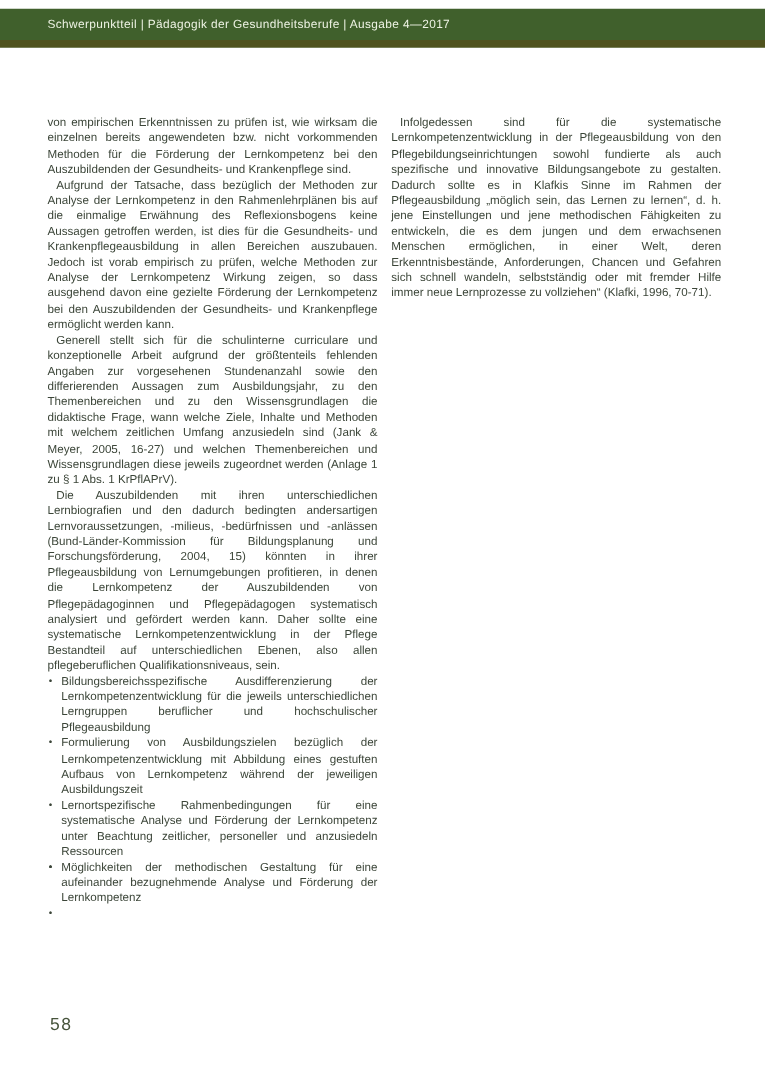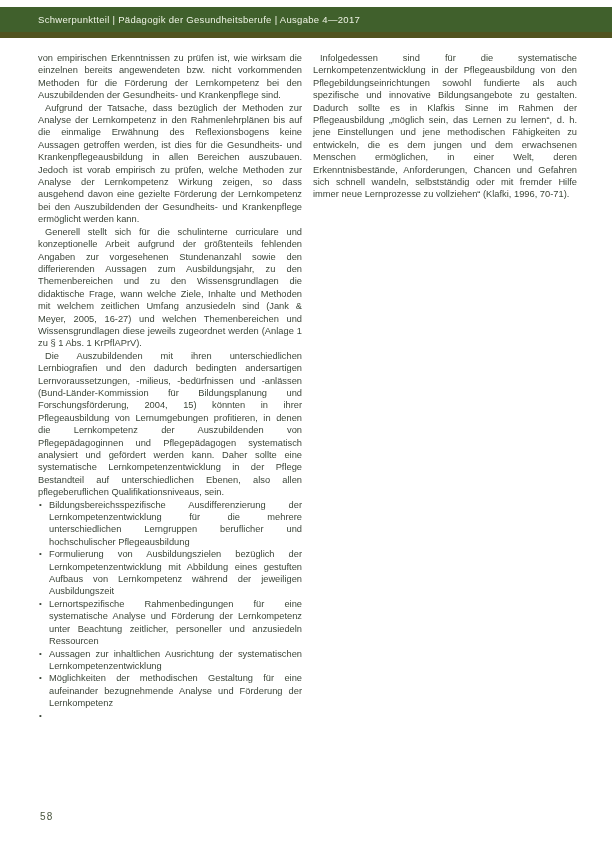--- a/index.html
+++ b/index.html
@@ -47,20 +47,21 @@
     display: flex;
     gap: 11px;
   }
   .col {
     width: 264px;
     flex: 0 0 264px;
     text-align: justify;
     font-size: 9.3px;
     line-height: 12.4px;
     hyphens: auto;
+    margin-top: 40px;
     -webkit-hyphens: auto;
   }
   .para {
     margin: 0;
   }
   .para.indent {
     text-indent: 7px;
   }
   .para.gap-top {
     margin-top: 12.4px;
@@ -83,21 +84,21 @@
     position: absolute;
     top: 811px;
     left: 0;
     width: 524px;
     box-sizing: border-box;
     padding-left: 40px;
     padding-right: 27px;
     display: flex;
     justify-content: space-between;
     align-items: baseline;
-    font-size: 10px;
+    font-size: 14px;
     letter-spacing: 1.3px;
     color: #47543c;
     white-space: nowrap;
   }
   .footer .sep {
     display: inline-block;
     margin: 0 9px;
   }
 </style>
 </head>
@@ -113,33 +114,32 @@
 
     <div class="col">
       <p class="para">von empirischen Erkenntnissen zu prüfen ist, wie wirksam die einzelnen bereits angewendeten bzw. nicht vorkommenden Methoden für die Förderung der Lernkompetenz bei den Auszubildenden der Gesundheits- und Krankenpflege sind.</p>
       <p class="para indent">Aufgrund der Tatsache, dass bezüglich der Methoden zur Analyse der Lernkompetenz in den Rahmenlehrplänen bis auf die einmalige Erwähnung des Reflexionsbogens keine Aussagen getroffen werden, ist dies für die Gesundheits- und Krankenpflegeausbildung in allen Bereichen auszubauen. Jedoch ist vorab empirisch zu prüfen, welche Methoden zur Analyse der Lernkompetenz Wirkung zeigen, so dass ausgehend davon eine gezielte Förderung der Lernkompetenz bei den Auszubildenden der Gesundheits- und Krankenpflege ermöglicht werden kann.</p>
       <p class="para indent">Generell stellt sich für die schulinterne curriculare und konzeptionelle Arbeit aufgrund der größtenteils fehlenden Angaben zur vorgesehenen Stundenanzahl sowie den differierenden Aussagen zum Ausbildungsjahr, zu den Themenbereichen und zu den Wissensgrundlagen die didaktische Frage, wann welche Ziele, Inhalte und Methoden mit welchem zeitlichen Umfang anzusiedeln sind (Jank &amp; Meyer, 2005, 16-27) und welchen Themenbereichen und Wissensgrundlagen diese jeweils zugeordnet werden (Anlage 1 zu § 1 Abs. 1 KrPflAPrV).</p>
       <p class="para indent">Die Auszubildenden mit ihren unterschiedlichen Lernbiografien und den dadurch bedingten andersartigen Lernvoraussetzungen, -milieus, -bedürfnissen und -anlässen (Bund-Länder-Kommission für Bildungsplanung und Forschungsförderung, 2004, 15) könnten in ihrer Pflegeausbildung von Lernumgebungen profitieren, in denen die Lernkompetenz der Auszubildenden von Pflegepädagoginnen und Pflegepädagogen systematisch analysiert und gefördert werden kann. Daher sollte eine systematische Lernkompetenzentwicklung in der Pflege Bestandteil auf unterschiedlichen Ebenen, also allen pflegeberuflichen Qualifikationsniveaus, sein.</p>
 
       <div class="bullets">
         <div class="bullet">
           <span class="marker">•</span>
-          <span>Bildungsbereichsspezifische Ausdifferenzierung der Lernkompetenzentwicklung für die mehrere unterschiedlichen Lerngruppen beruflicher und hochschulischer Pflegeausbildung</span>
+          <span>Bildungsbereichsspezifische Ausdifferenzierung der Lernkompetenzentwicklung für die jeweils unterschiedlichen Lerngruppen beruflicher und hochschulischer Pflegeausbildung</span>
         </div>
         <div class="bullet">
           <span class="marker">•</span>
           <span>Formulierung von Ausbildungszielen bezüglich der Lernkompetenzentwicklung mit Abbildung eines gestuften Aufbaus von Lernkompetenz während der jeweiligen Ausbildungszeit</span>
         </div>
         <div class="bullet">
           <span class="marker">•</span>
           <span>Lernortspezifische Rahmenbedingungen für eine systematische Analyse und Förderung der Lernkompetenz unter Beachtung zeitlicher, personeller und anzusiedeln Ressourcen</span>
         </div>
         <div class="bullet">
           <span class="marker">•</span>
-          <span>Aussagen zur inhaltlichen Ausrichtung der systematischen Lernkompetenzentwicklung</span>
         </div>
         <div class="bullet">
           <span class="marker">•</span>
           <span>Möglichkeiten der methodischen Gestaltung für eine aufeinander bezugnehmende Analyse und Förderung der Lernkompetenz</span>
         </div>
         <div class="bullet">
           <span class="marker">•</span>
         </div>
       </div>
     </div>

